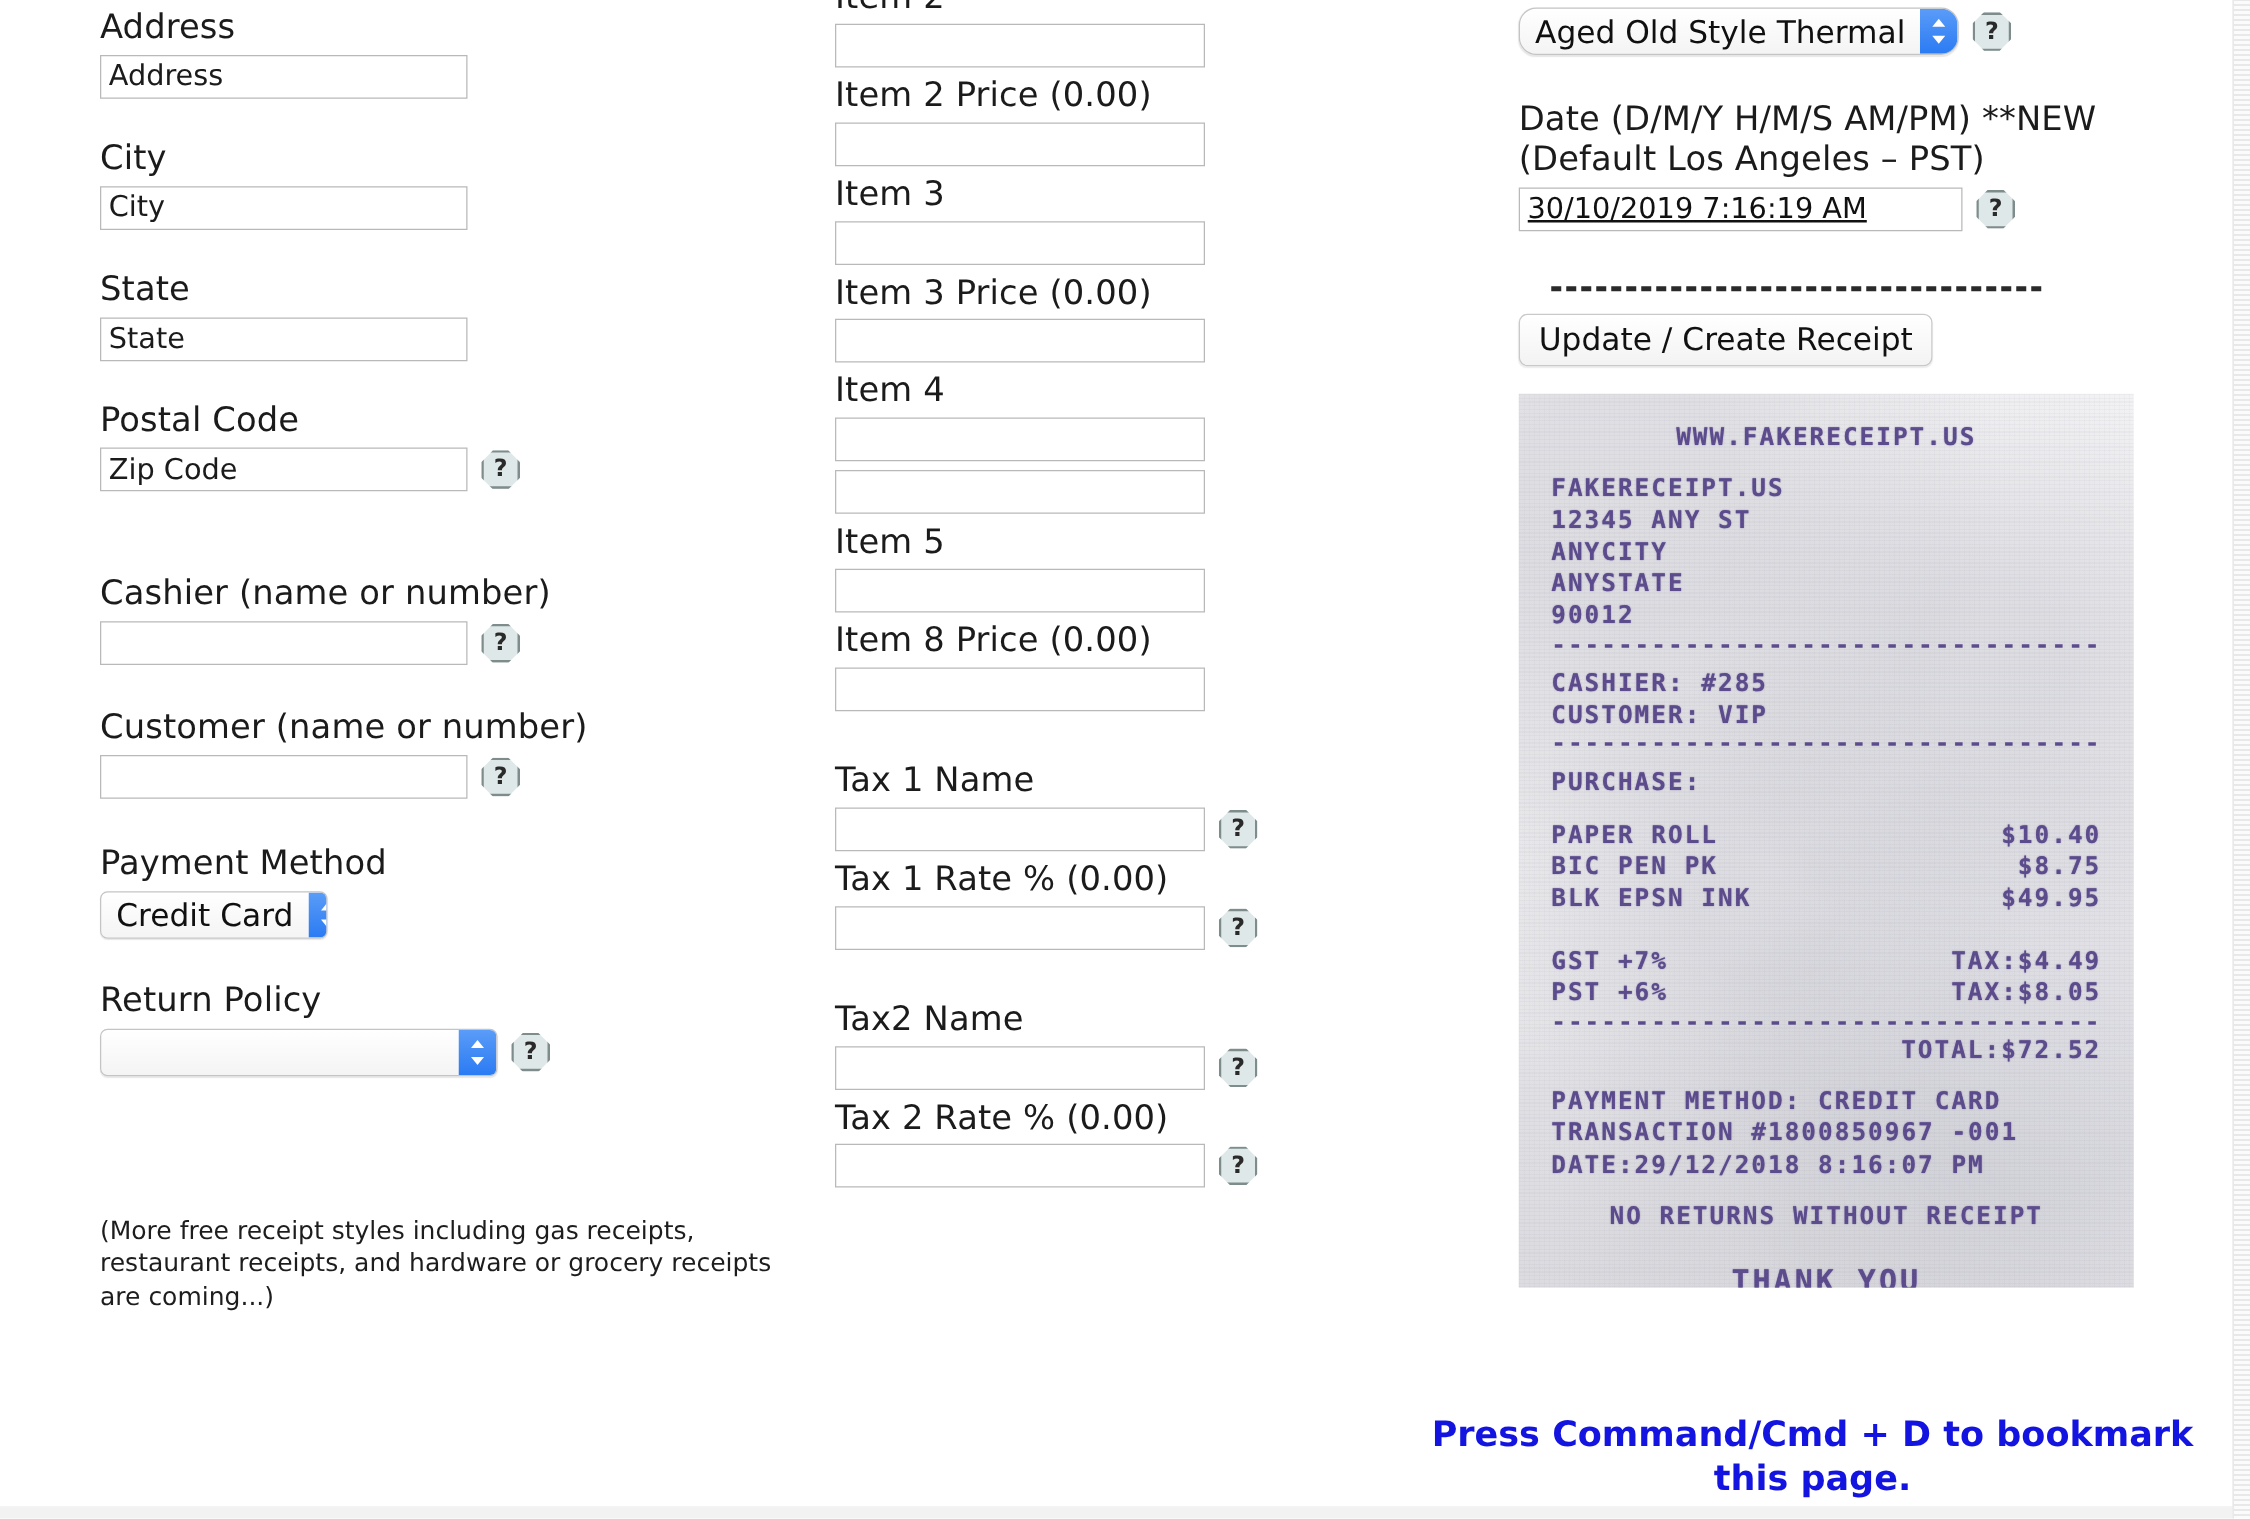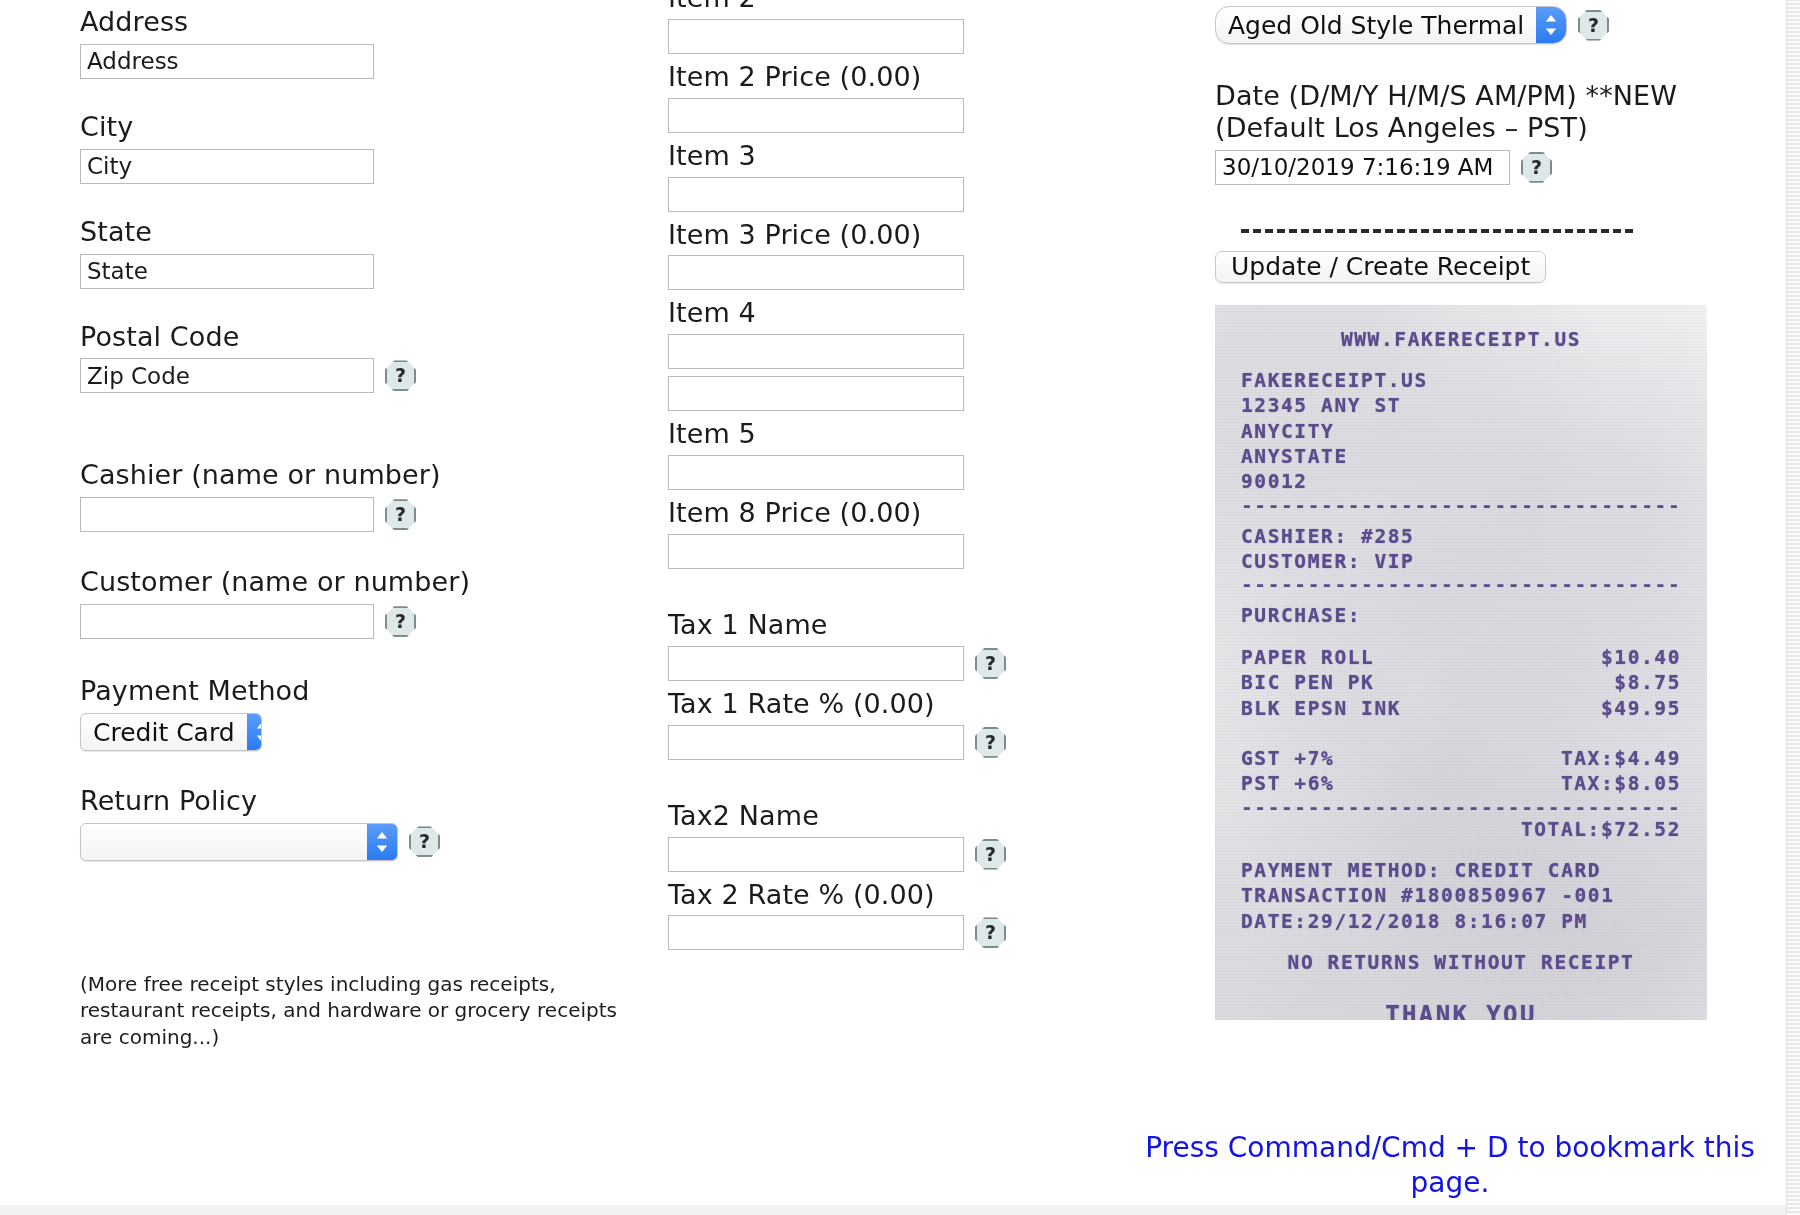--- a/index.html
+++ b/index.html
@@ -36,21 +36,21 @@
     font-family: "DejaVu Sans", sans-serif;
     font-size: 23px;
     color: #111;
     padding: 0 6px;
     border-radius: 0;
     outline: none;
   }
   .txt::placeholder { color: #1b1b1b; opacity: 1; }
   .w-left { width: 294px; }
   .w-mid  { width: 296px; }
-  .w-date { width: 295px; }
+  .w-date { width: 355px; text-decoration: underline; }
 
   
   .help {
     width: 31px; height: 31px;
     flex: 0 0 31px;
     display: inline-flex;
     align-items: center; justify-content: center;
     background: #dfe8e8;
     border: 2px solid #7f8c8c;
     color: #2a2a2a;
@@ -91,21 +91,21 @@
     display: flex; flex-direction: column;
     align-items: center; justify-content: center;
     gap: 3px;
     color: #fff;
   }
   .select .sel-arrow svg { display: block; }
 
   .btn {
     display: inline-flex;
     align-items: center; justify-content: center;
-    height: 32px;
+    height: 42px;
     padding: 0 15px;
     font-size: 25px;
     color: #111;
     background: linear-gradient(#ffffff,#f3f3f3);
     border: 1px solid #c9c9c9;
     border-radius: 7px;
     box-shadow: 0 1px 1px rgba(0,0,0,.08);
     cursor: pointer;
     font-family: "DejaVu Sans", sans-serif;
     white-space: nowrap;
@@ -182,21 +182,21 @@
   }
 
   .bookmark {
     position: absolute;
     left: 1130px;
     top: 1130px;
     width: 640px;
     text-align: center;
     color: #1414e0;
     font-size: 28px;
-    font-weight: normal;
+    font-weight: bold;
     line-height: 1.25;
     font-family: "DejaVu Sans", sans-serif;
   }
 
   
   .scrollbar {
     position: absolute;
     right: 0; top: 0;
     width: 14px; height: 1215px;
     background: repeating-linear-gradient(0deg,#fbfbfb 0 2px,#e8e8e8 2px 4px);

